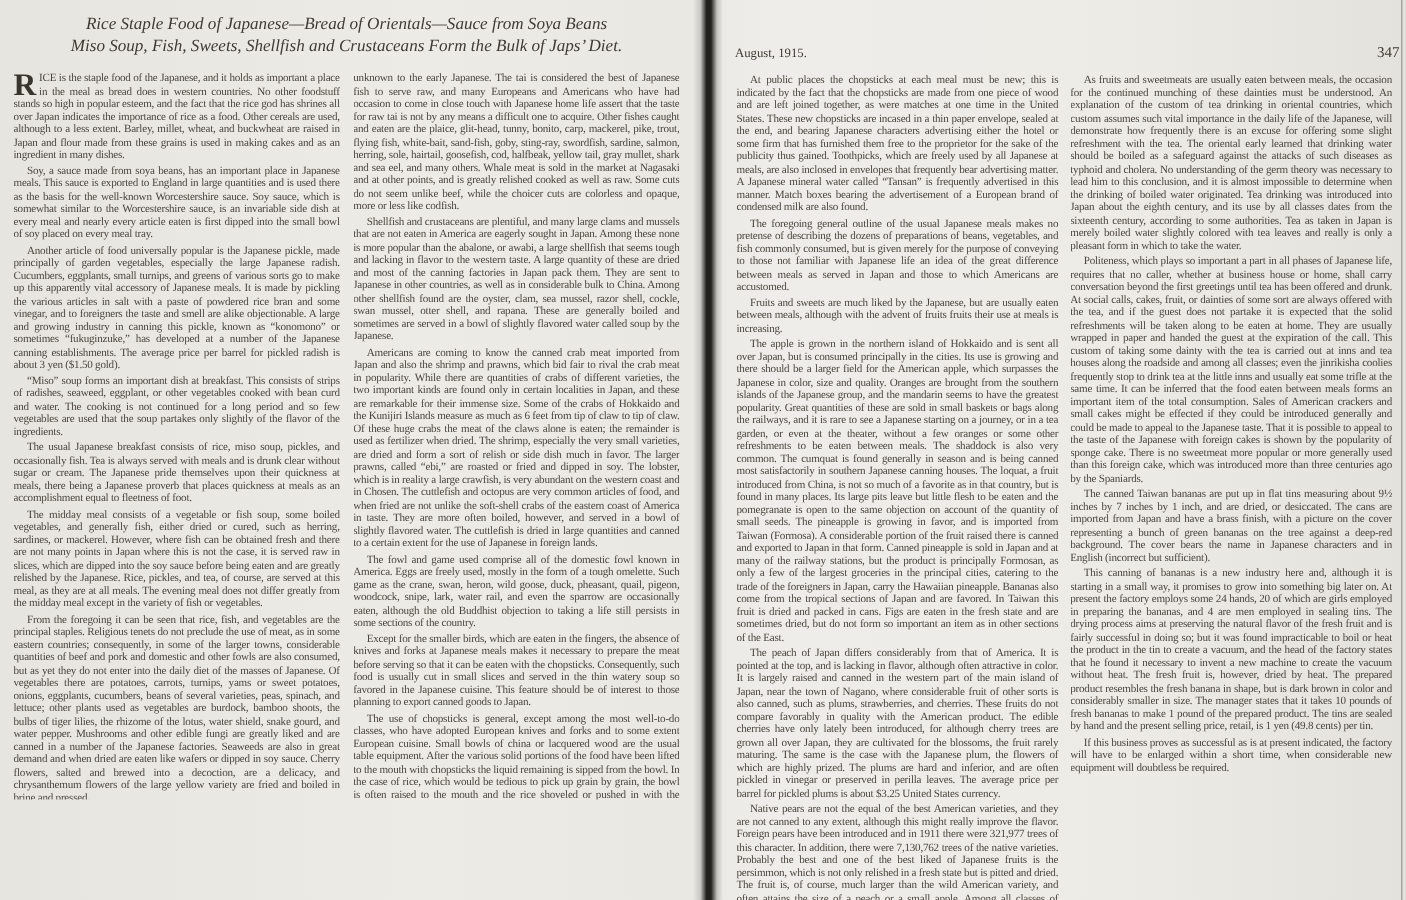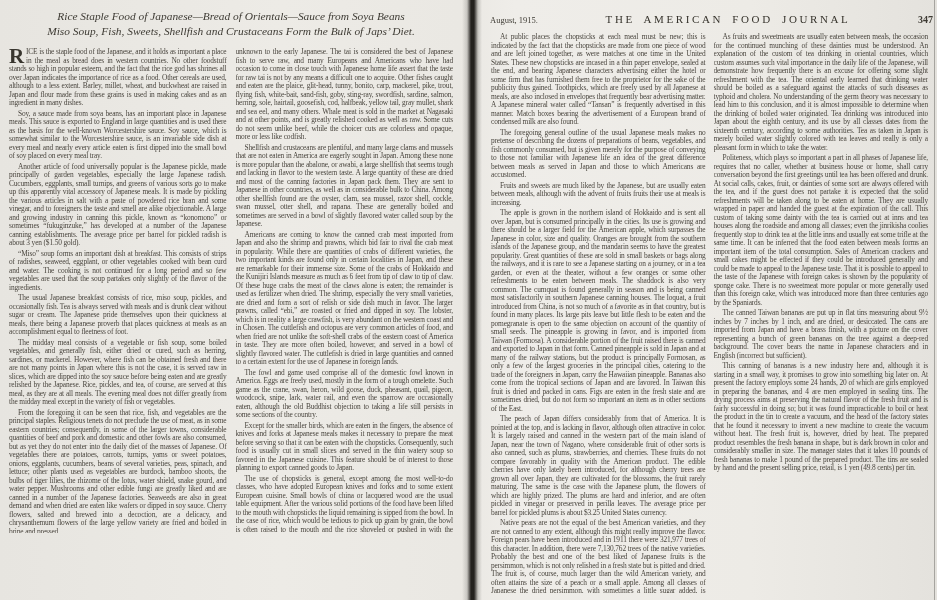--- a/index.html
+++ b/index.html
@@ -17,24 +17,24 @@
   .page-right{left:482px;width:455px;}
 
   
   .article-title{margin:30px 8px 0;text-align:center;font-size:19px;font-weight:bold;
     color:#33302a;letter-spacing:.8px;word-spacing:5px;}
   .article-subtitle{margin:9px 26px 0;text-align:center;font-size:11.4px;line-height:15px;color:#3e3b34;font-style:italic;}
   .article-subtitle div{white-space:nowrap;}
 
   
   .journal-header{display:flex;align-items:baseline;justify-content:space-between;
-    padding:13px 4px 0 8px;color:#3d3a33;}
+    padding:30px 4px 0 8px;color:#3d3a33;}
   .journal-date{font-size:8.5px;}
   .journal-name{font-size:11px;letter-spacing:2.6px;word-spacing:4px;color:#36332c;}
-  .journal-pageno{font-size:10px;font-weight:bold;}
+  .journal-pageno{font-size:10px;}
 
   
   .cols{display:flex;padding:0 9px;}
   .page-left .cols{margin-top:9px;gap:9px;height:485px;}
   .page-right .cols{margin-top:8px;gap:8px;height:560px;}
   .col{flex:1 1 0;overflow:hidden;}
 
   .col p{margin:0 0 2px;font-size:7.4px;line-height:8.5px;letter-spacing:-.15px;
     text-align:justify;text-indent:9px;color:#4a463f;}
   .col p.first{text-indent:0;}
@@ -70,34 +70,34 @@
         <p>The use of chopsticks is general, except among the most well-to-do classes, who have adopted European knives and forks and to some extent European cuisine.  Small bowls of china or lacquered wood are the usual table equipment.  After the various solid portions of the food have been lifted to the mouth with chopsticks the liquid remaining is sipped from the bowl.  In the case of rice, which would be tedious to pick up grain by grain, the bowl is often raised to the mouth and the rice shoveled or pushed in with the chopsticks.  It is also customary to pour a little tea into the rice bowl after it has been nearly emptied, and in this way the few remaining grains of rice are washed down as the tea is drunk.  It is evident, therefore, that prepared foods that can be broken and eaten with chopsticks are more desirable than those requiring a knife and fork.</p>
       </div>
     </div>
   </div>
 
   <div class="gutter"></div>
 
   <div class="page page-right">
     <div class="journal-header">
       <span class="journal-date">August, 1915.</span>
-      <span class="journal-name">THE  AMERICAN  FOOD  JOURNAL</span>
       <span class="journal-pageno">347</span>
     </div>
     <div class="cols">
       <div class="col">
         <p>At public places the chopsticks at each meal must be new; this is indicated by the fact that the chopsticks are made from one piece of wood and are left joined together, as were matches at one time in the United States.  These new chopsticks are incased in a thin paper envelope, sealed at the end, and bearing Japanese characters advertising either the hotel or some firm that has furnished them free to the proprietor for the sake of the publicity thus gained.  Toothpicks, which are freely used by all Japanese at meals, are also inclosed in envelopes that frequently bear advertising matter.  A Japanese mineral water called “Tansan” is frequently advertised in this manner.  Match boxes bearing the advertisement of a European brand of condensed milk are also found.</p>
         <p>The foregoing general outline of the usual Japanese meals makes no pretense of describing the dozens of preparations of beans, vegetables, and fish commonly consumed, but is given merely for the purpose of conveying to those not familiar with Japanese life an idea of the great difference between meals as served in Japan and those to which Americans are accustomed.</p>
         <p>Fruits and sweets are much liked by the Japanese, but are usually eaten between meals, although with the advent of fruits fruits their use at meals is increasing.</p>
         <p>The apple is grown in the northern island of Hokkaido and is sent all over Japan, but is consumed principally in the cities.  Its use is growing and there should be a larger field for the American apple, which surpasses the Japanese in color, size and quality.  Oranges are brought from the southern islands of the Japanese group, and the mandarin seems to have the greatest popularity.  Great quantities of these are sold in small baskets or bags along the railways, and it is rare to see a Japanese starting on a journey, or in a tea garden, or even at the theater, without a few oranges or some other refreshments to be eaten between meals.  The shaddock is also very common.  The cumquat is found generally in season and is being canned most satisfactorily in southern Japanese canning houses.  The loquat, a fruit introduced from China, is not so much of a favorite as in that country, but is found in many places.  Its large pits leave but little flesh to be eaten and the pomegranate is open to the same objection on account of the quantity of small seeds.  The pineapple is growing in favor, and is imported from Taiwan (Formosa).  A considerable portion of the fruit raised there is canned and exported to Japan in that form.  Canned pineapple is sold in Japan and at many of the railway stations, but the product is principally Formosan, as only a few of the largest groceries in the principal cities, catering to the trade of the foreigners in Japan, carry the Hawaiian pineapple.  Bananas also come from the tropical sections of Japan and are favored.  In Taiwan this fruit is dried and packed in cans.  Figs are eaten in the fresh state and are sometimes dried, but do not form so important an item as in other sections of the East.</p>
         <p>The peach of Japan differs considerably from that of America.  It is pointed at the top, and is lacking in flavor, although often attractive in color.  It is largely raised and canned in the western part of the main island of Japan, near the town of Nagano, where considerable fruit of other sorts is also canned, such as plums, strawberries, and cherries.  These fruits do not compare favorably in quality with the American product.  The edible cherries have only lately been introduced, for although cherry trees are grown all over Japan, they are cultivated for the blossoms, the fruit rarely maturing.  The same is the case with the Japanese plum, the flowers of which are highly prized.  The plums are hard and inferior, and are often pickled in vinegar or preserved in perilla leaves.  The average price per barrel for pickled plums is about $3.25 United States currency.</p>
         <p>Native pears are not the equal of the best American varieties, and they are not canned to any extent, although this might really improve the flavor.  Foreign pears have been introduced and in 1911 there were 321,977 trees of this character.  In addition, there were 7,130,762 trees of the native varieties.  Probably the best and one of the best liked of Japanese fruits is the persimmon, which is not only relished in a fresh state but is pitted and dried.  The fruit is, of course, much larger than the wild American variety, and often attains the size of a peach or a small apple.  Among all classes of Japanese the dried persimmon, with sometimes a little sugar added, is prized as a sweetmeat.  Small bamboo sticks, or skewers, thrust through a dozen or two dried persimmons are sold everywhere to children and others for a few sen (sen equals half a cent).  According to Government reports, there were 9,566,102 persimmon trees in bearing in 1911.</p>
       </div>
       <div class="col">
         <p>As fruits and sweetmeats are usually eaten between meals, the occasion for the continued munching of these dainties must be understood.  An explanation of the custom of tea drinking in oriental countries, which custom assumes such vital importance in the daily life of the Japanese, will demonstrate how frequently there is an excuse for offering some slight refreshment with the tea.  The oriental early learned that drinking water should be boiled as a safeguard against the attacks of such diseases as typhoid and cholera.  No understanding of the germ theory was necessary to lead him to this conclusion, and it is almost impossible to determine when the drinking of boiled water originated.  Tea drinking was introduced into Japan about the eighth century, and its use by all classes dates from the sixteenth century, according to some authorities.  Tea as taken in Japan is merely boiled water slightly colored with tea leaves and really is only a pleasant form in which to take the water.</p>
         <p>Politeness, which plays so important a part in all phases of Japanese life, requires that no caller, whether at business house or home, shall carry conversation beyond the first greetings until tea has been offered and drunk.  At social calls, cakes, fruit, or dainties of some sort are always offered with the tea, and if the guest does not partake it is expected that the solid refreshments will be taken along to be eaten at home.  They are usually wrapped in paper and handed the guest at the expiration of the call.  This custom of taking some dainty with the tea is carried out at inns and tea houses along the roadside and among all classes; even the jinrikisha coolies frequently stop to drink tea at the little inns and usually eat some trifle at the same time.  It can be inferred that the food eaten between meals forms an important item of the total consumption.  Sales of American crackers and small cakes might be effected if they could be introduced generally and could be made to appeal to the Japanese taste.  That it is possible to appeal to the taste of the Japanese with foreign cakes is shown by the popularity of sponge cake.  There is no sweetmeat more popular or more generally used than this foreign cake, which was introduced more than three centuries ago by the Spaniards.</p>
         <p>The canned Taiwan bananas are put up in flat tins measuring about 9½ inches by 7 inches by 1 inch, and are dried, or desiccated.  The cans are imported from Japan and have a brass finish, with a picture on the cover representing a bunch of green bananas on the tree against a deep-red background.  The cover bears the name in Japanese characters and in English (incorrect but sufficient).</p>
         <p>This canning of bananas is a new industry here and, although it is starting in a small way, it promises to grow into something big later on.  At present the factory employs some 24 hands, 20 of which are girls employed in preparing the bananas, and 4 are men employed in sealing tins.  The drying process aims at preserving the natural flavor of the fresh fruit and is fairly successful in doing so; but it was found impracticable to boil or heat the product in the tin to create a vacuum, and the head of the factory states that he found it necessary to invent a new machine to create the vacuum without heat.  The fresh fruit is, however, dried by heat.  The prepared product resembles the fresh banana in shape, but is dark brown in color and considerably smaller in size.  The manager states that it takes 10 pounds of fresh bananas to make 1 pound of the prepared product.  The tins are sealed by hand and the present selling price, retail, is 1 yen (49.8 cents) per tin.</p>
+        <p>If this business proves as successful as is at present indicated, the factory will have to be enlarged within a short time, when considerable new equipment will doubtless be required.</p>
       </div>
     </div>
   </div>
 
 </div>
 
 </body></html>

